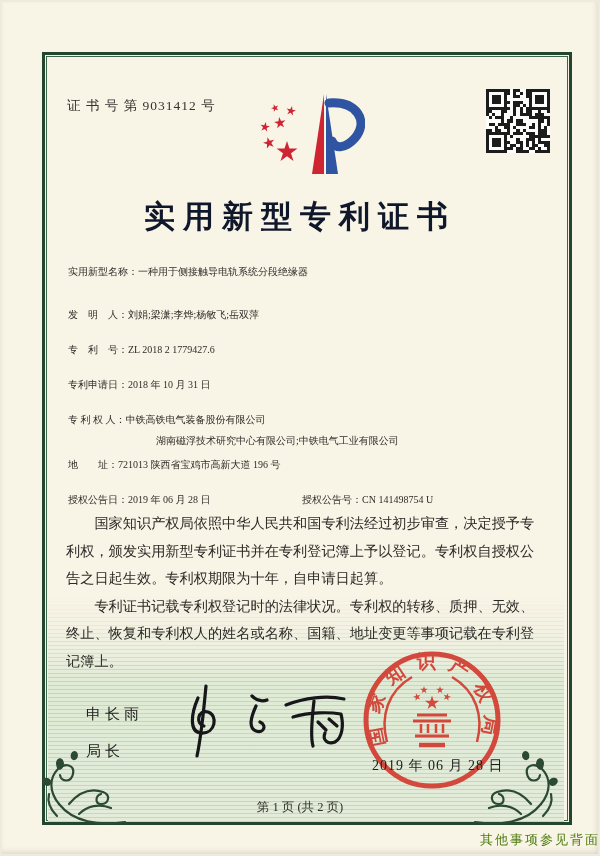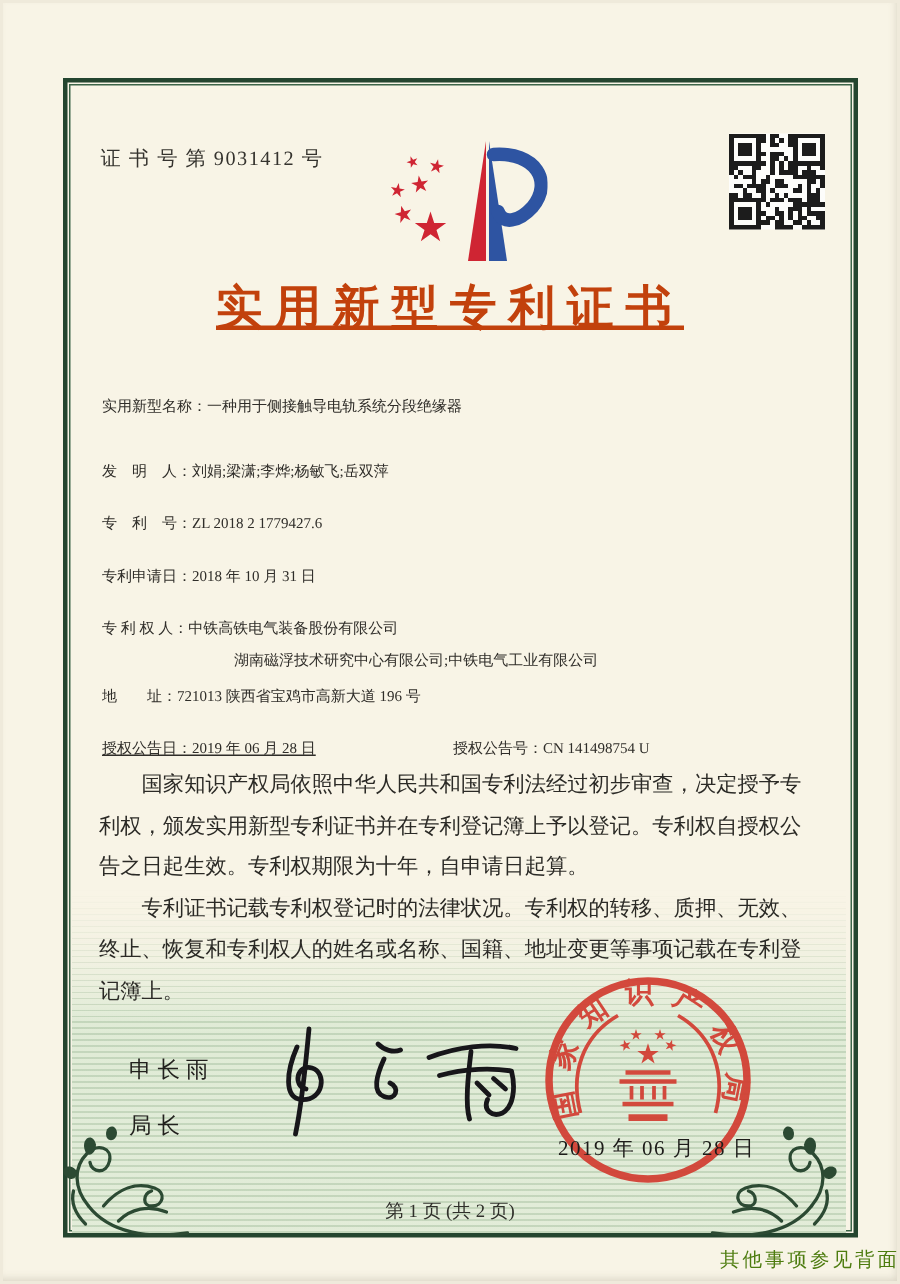--- a/index.html
+++ b/index.html
@@ -11,29 +11,29 @@
   .frame::before{content:"";position:absolute;inset:1px;border:1px solid #3c6448;}
   .guilloche{position:absolute;left:48px;top:592px;width:516px;height:230px;
     background-image:
       repeating-linear-gradient(0deg, rgba(130,165,125,.30) 0 1px, rgba(0,0,0,0) 1px 4px),
       linear-gradient(180deg, rgba(222,234,213,.0) 0, rgba(222,234,213,.95) 90px, #e2ecd8 100%);
     -webkit-mask-image:linear-gradient(180deg, transparent 0, #000 85px);
     mask-image:linear-gradient(180deg, transparent 0, #000 85px);}
   .certno{position:absolute;left:67px;top:97px;font-size:13.5px;color:#35332e;letter-spacing:1px;}
   .logo{position:absolute;left:233px;top:86px;width:132px;height:90px;}
   .qr{position:absolute;left:486px;top:89px;width:64px;height:64px;background:#fdfdfb;}
-  .title{position:absolute;left:0;top:184px;width:100%;text-align:center;
-         font-size:31px;font-weight:bold;color:#c2410c;letter-spacing:8px;text-decoration:underline;}
+  .title{position:absolute;left:0;top:196px;width:100%;text-align:center;
+         font-size:31px;font-weight:bold;color:#0f172a;letter-spacing:8px;}
   .fields{position:absolute;left:68px;top:261px;width:470px;font-size:10px;color:#2f2d29;}
   .frow{margin-bottom:14px;line-height:21px;}
   .frow.gap-lg{margin-bottom:22px;}
   .frow.tight{margin-bottom:3px;}
   .flabel{white-space:pre;}
   .indent2{padding-left:88px;}
-  .grantrow{position:relative;text-decoration:underline;}
+  .grantrow{position:relative;}
   .grantno{position:absolute;left:234px;top:0;white-space:nowrap;}
   .paras{position:absolute;left:66px;top:510px;width:476px;font-size:14.2px;
          line-height:27.5px;color:#2b2a26;}
   .paras p{margin:0;text-indent:2em;font-style:oblique 6deg;}
   .officer{position:absolute;left:86px;top:696px;font-size:15px;color:#22211e;letter-spacing:4px;line-height:37px;}
   .signature{position:absolute;left:168px;top:680px;width:200px;height:82px;}
   .seal{position:absolute;left:357px;top:645px;width:150px;height:150px;opacity:.92;}
   .sealdate{position:absolute;left:372px;top:757px;font-size:14px;color:#1d1c1a;letter-spacing:1px;z-index:2;}
   .pageno{position:absolute;left:0;top:799px;width:100%;text-align:center;font-size:12.5px;color:#30302b;}
   .backnote{position:absolute;left:0;top:831px;width:100%;text-align:right;font-size:13px;color:#4d7c0f;letter-spacing:2px;}

